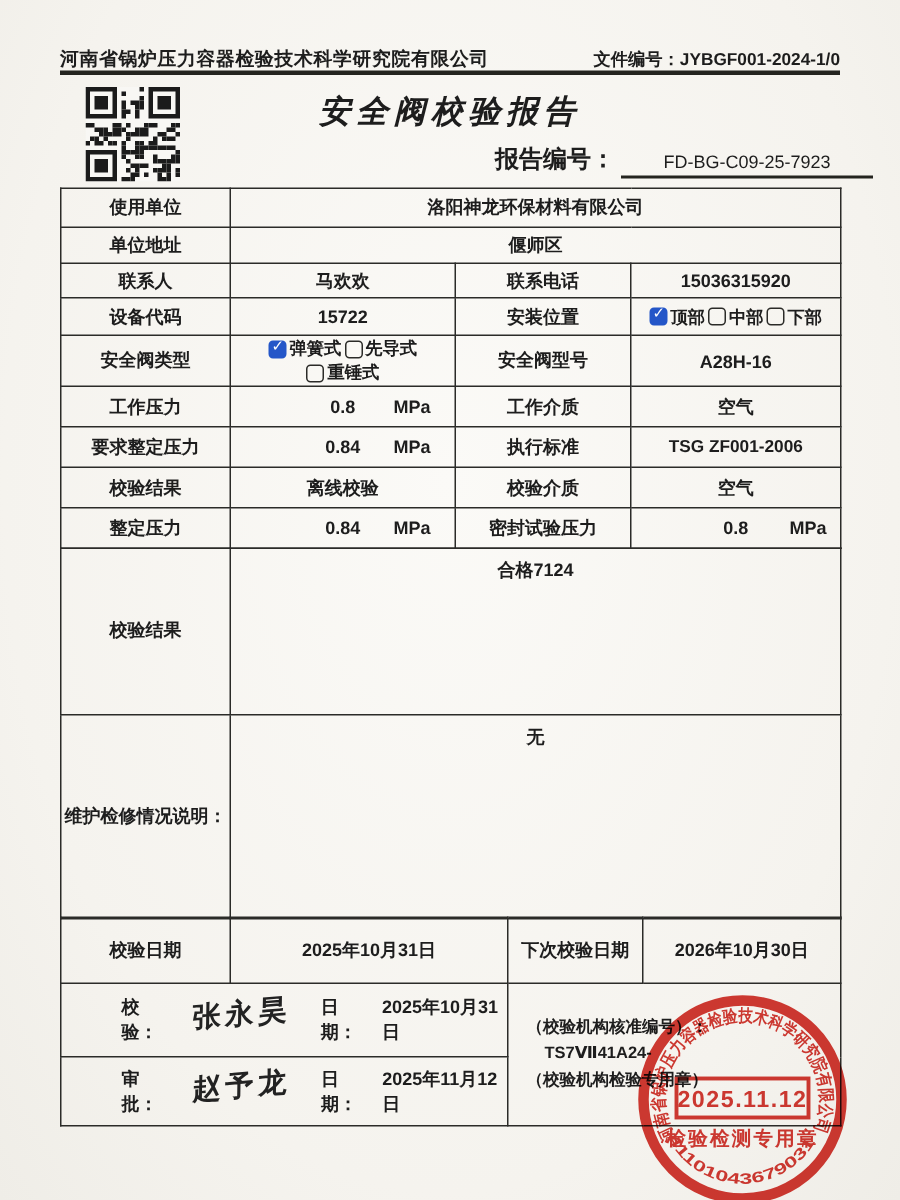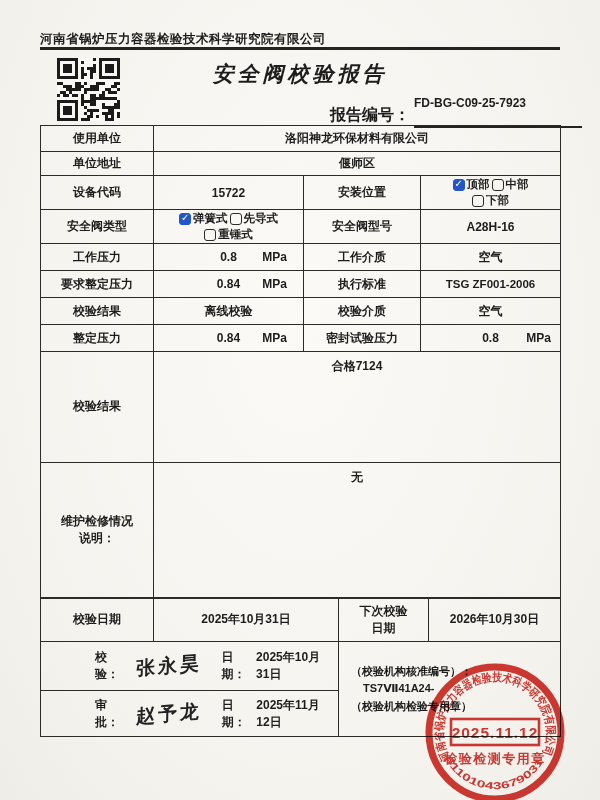--- a/index.html
+++ b/index.html
@@ -15,58 +15,59 @@
   .hdr-org { position:absolute; left:40px; top:31px; font-size:12.5px; font-weight:700; letter-spacing:.5px; }
   .hdr-doc { position:absolute; right:40px; top:32px; font-size:11.5px; font-weight:700; }
   .hdr-rule { position:absolute; left:40px; top:47px; width:520px; height:2.5px; background:#24241f; }
   
   .qr { position:absolute; left:57px; top:58px; width:63px; height:63px; }
   
   .title { position:absolute; left:0; right:0; top:60px; text-align:center;
            font-size:21px; font-weight:700; letter-spacing:4px;font-style:italic; }
   .report-no { position:absolute; left:330px; top:96px; display:flex; align-items:flex-end; }
   .report-no .lbl { font-size:16px; font-weight:700; padding-bottom:2px; }
-  .report-no .val { display:inline-block; width:168px; text-align:left; font-size:12px; font-weight:700;
-                    border-bottom:2px solid #24241f; padding-bottom:16px; margin-left:4px; }
+  .report-no .val { display:inline-block; width:168px; text-align:center; font-size:12px; font-weight:400;
+                    border-bottom:2px solid #24241f; padding-bottom:2px; margin-left:4px; }
   
   .tables { position:absolute; left:40px; top:125px; width:520px; }
   table { border-collapse:collapse; table-layout:fixed; width:520px; }
   table + table { margin-top:-1.5px; }
   td { border:1.5px solid #2b2b28; font-size:12px; font-weight:700; text-align:center;
-       vertical-align:middle; padding:1px 16px; overflow:hidden; }
+       vertical-align:middle; padding:1px 2px; overflow:hidden; }
   td.small { font-size:11.5px; }
   td.topleft { text-align:center; vertical-align:top; padding:6px 8px; }
   .punit { position:relative; }
   .punit .u { position:absolute; right:16px; top:50%; transform:translateY(-50%); }
   .punit.narrow .u { right:9px; }
   
   .ckgroup { display:flex; align-items:center; justify-content:center; flex-wrap:wrap; gap:1px 2px; font-size:11.5px; }
   .ck { display:inline-flex; align-items:center; gap:2px; }
   .box { display:inline-block; width:12px; height:12px; border:1.7px solid #2b2b28; border-radius:3px;
          background:#fff0; position:relative; flex:none; }
   .box.on { background:#2456c8; border-color:#2456c8; }
   .box.on::after { content:"✓"; position:absolute; left:1px; top:-2px; color:#fff; font-size:10px; font-weight:700; }
   
-  .sigline { display:flex; align-items:center; padding-left:38px; gap:8px; text-align:left; }
+  .sigline { display:flex; padding-left:38px; gap:8px; text-align:left; }
   .sig { font-family:"Liberation Serif","DejaVu Serif",serif; font-size:19px; font-weight:700;
          letter-spacing:3px; transform:rotate(-5deg) skewX(-6deg); display:inline-block;
          color:#222; margin:0 6px; white-space:nowrap; }
   .dt { margin-left:6px; }
   .orgcode { text-align:left; vertical-align:middle; padding-left:12px; font-size:11px; line-height:1.55; }
   .orgcode .l2 { padding-left:12px; }
   
   .stamp { position:absolute; left:420px; top:658px; width:150px; height:150px; z-index:6;
            opacity:.9; mix-blend-mode:multiply; pointer-events:none; }
 </style>
 </head>
 <body>
 
 <div class="page">
 
   <div class="hdr-org">河南省锅炉压力容器检验技术科学研究院有限公司</div>
+  <div class="hdr-doc"><span>文件编号：</span><span>JYBGF001-2024-1/0</span></div>
   <div class="hdr-rule"></div>
 
   <svg class="qr" viewBox="0 0 63 63">
     <rect width="63" height="63" fill="#f8f7f4"></rect>
     <g id="qr" fill="#1b1b1b">
         <rect x="36" y="0" width="3" height="3"></rect>
         <rect x="24" y="3" width="3" height="3"></rect>
         <rect x="36" y="6" width="3" height="3"></rect>
         <rect x="24" y="9" width="3" height="3"></rect>
         <rect x="30" y="9" width="3" height="3"></rect>
@@ -215,20 +216,26 @@
         </colgroup>
       <tbody>
           <tr style="height:26px">
         <td>使用单位</td>
         <td colspan="3">洛阳神龙环保材料有限公司</td>
       </tr>
       <tr style="height:24px">
         <td>单位地址</td>
         <td colspan="3">偃师区</td>
       </tr>
+      <tr style="height:23px">
+        <td>联系人</td>
+        <td>马欢欢</td>
+        <td>联系电话</td>
+        <td>15036315920</td>
+      </tr>
       <tr style="height:25px">
         <td>设备代码</td>
         <td>15722</td>
         <td>安装位置</td>
         <td>
           <span class="ckgroup">
             <span class="ck">
                   <span class="box on"></span>
                   <span>顶部</span>
                 </span>

